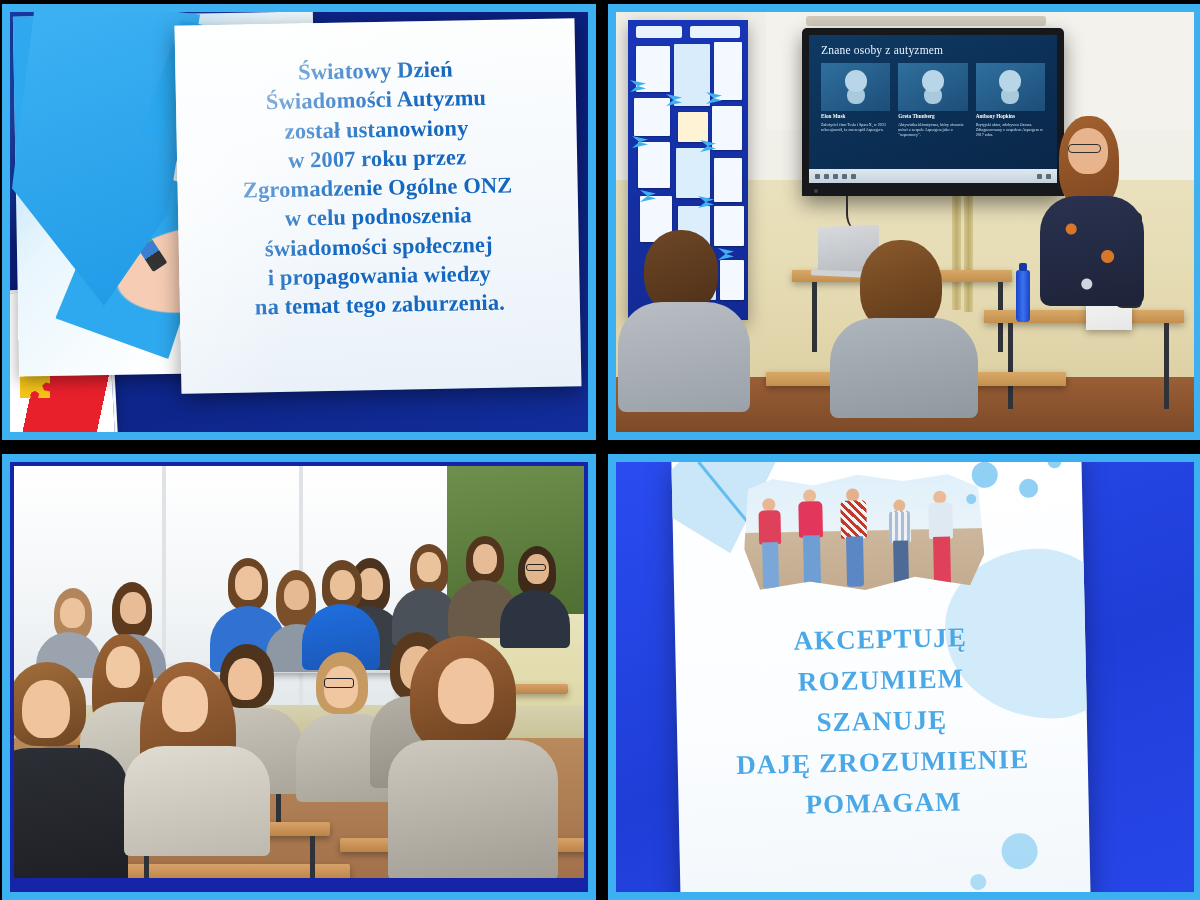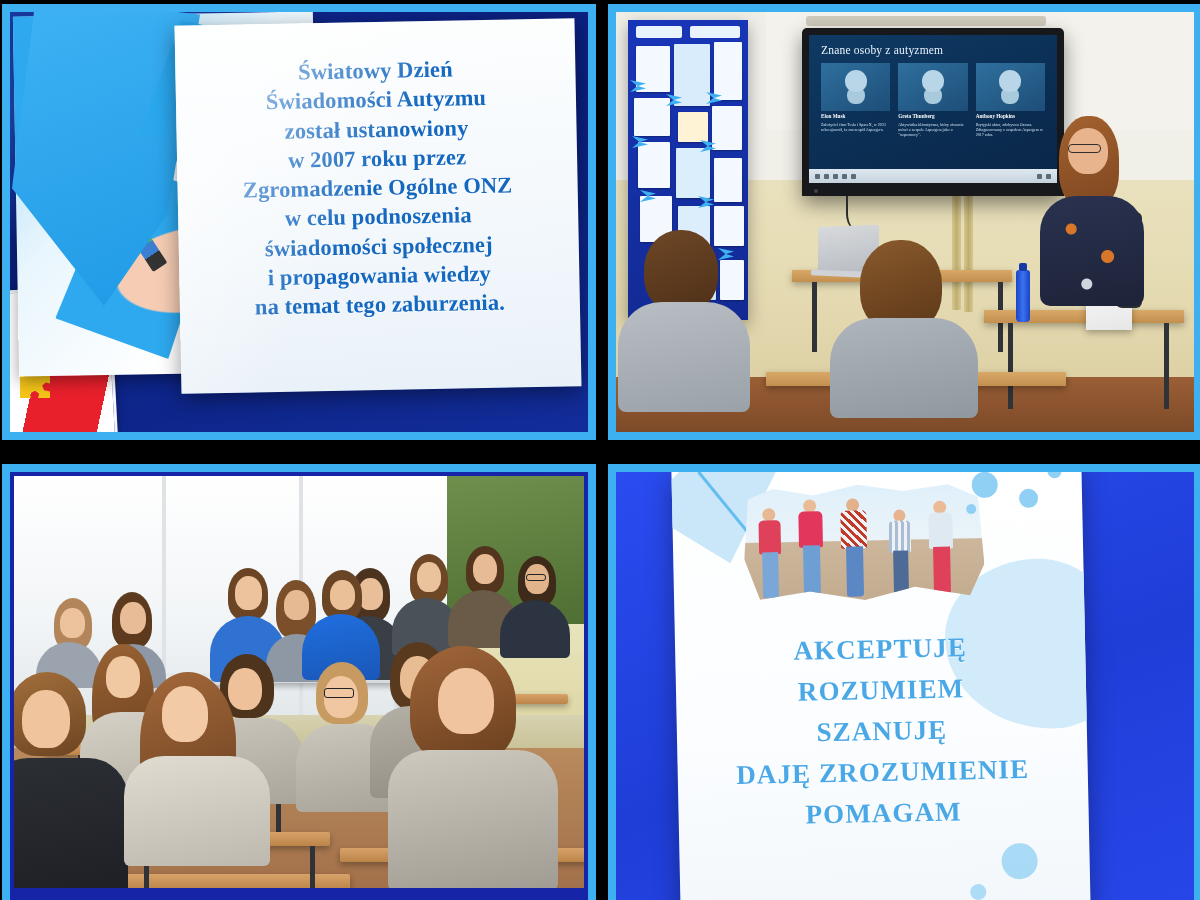--- a/index.html
+++ b/index.html
@@ -10,21 +10,21 @@
     font-family:"Liberation Sans", sans-serif;
   }
 
   .collage {
     position:relative;
     width:1200px; height:900px;
     background:#000;
     display:grid;
     grid-template-columns:594px 594px;
     grid-template-rows:436px 446px;
-    gap:24px 12px;
+    gap:14px 12px;
     padding:4px 4px 4px 2px;
   }
 
   .panel {
     position:relative;
     overflow:hidden;
     background:#3db0f2;
     padding:8px;
   }
   .panel-inner {

